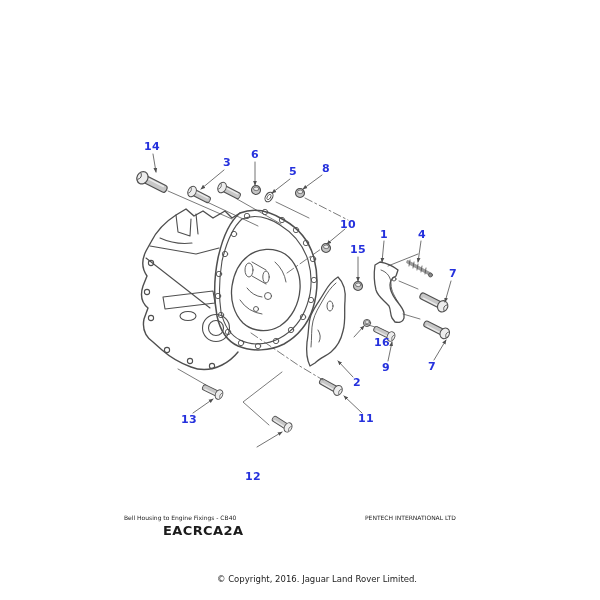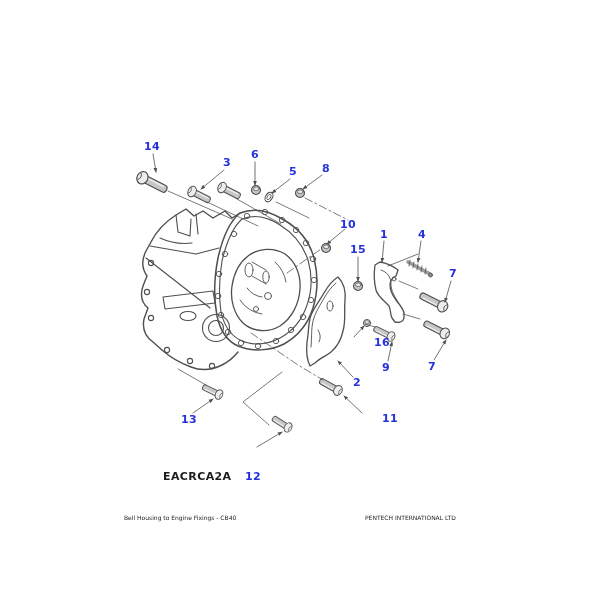--- a/index.html
+++ b/index.html
@@ -3,21 +3,21 @@
 <meta charset="utf-8">
 <style>
   html,body{margin:0;padding:0;background:#ffffff;}
   .stage{position:relative;width:600px;height:600px;background:#ffffff;overflow:hidden;
          font-family:"DejaVu Sans","Liberation Sans",sans-serif;}
   .stage svg{position:absolute;left:0;top:0;}
   .callout{position:absolute;transform:translate(-50%,-50%);
            font:bold 11px "DejaVu Sans","Liberation Sans",sans-serif;
            color:var(--callout,#2531dd);letter-spacing:.4px;}
   .ftxt{position:absolute;color:#1c1c1c;white-space:nowrap;}
-  .part-code{left:124px;top:470px;font-size:11px;font-weight:bold;letter-spacing:.4px;padding-left:39px;}
+  .part-code{left:124px;top:523px;font-size:13px;font-weight:bold;letter-spacing:.4px;padding-left:39px;}
   .drawing-title{left:124px;top:514px;font-size:6px;}
   .publisher{left:365px;top:514px;font-size:6px;width:90px;text-align:right;}
   .copyright{left:317px;top:574px;font-size:8.5px;transform:translateX(-50%);}
 </style>
 </head>
 <body>
 
 <div class="stage">
 
   <svg width="600" height="600" viewBox="0 0 600 600">
@@ -197,21 +197,22 @@
       <div class="callout" style="left: 326px; top: 168px;">8</div>
       <div class="callout" style="left: 348px; top: 224px;">10</div>
       <div class="callout" style="left: 358px; top: 249px; text-align: right;">15</div>
       <div class="callout" style="left: 384px; top: 234px;">1</div>
       <div class="callout" style="left: 422px; top: 234px;">4</div>
       <div class="callout" style="left: 453px; top: 273px;">7</div>
       <div class="callout" style="left: 432px; top: 366px;">7</div>
       <div class="callout" style="left: 386px; top: 367px;">9</div>
       <div class="callout" style="left: 350px; top: 342px; margin-left: 32px;">16</div>
       <div class="callout" style="left: 357px; top: 382px;">2</div>
-      <div class="callout" style="left: 366px; top: 418px; margin-left: 24px;">11</div>
+      <div class="callout" style="left: 366px; top: 418px;">11</div>
       <div class="callout" style="left: 189px; top: 419px; text-align: center;">13</div>
       <div class="callout" style="left: 253px; top: 453px; margin-top: 23px;">12</div>
     </div>
 
   <div class="ftxt part-code">EACRCA2A</div>
   <div class="ftxt drawing-title">Bell Housing to Engine Fixings - CB40</div>
   <div class="ftxt publisher">PENTECH INTERNATIONAL LTD</div>
+  <div class="ftxt copyright">© Copyright, 2016. Jaguar Land Rover Limited.</div>
 </div>
 
 </body></html>

